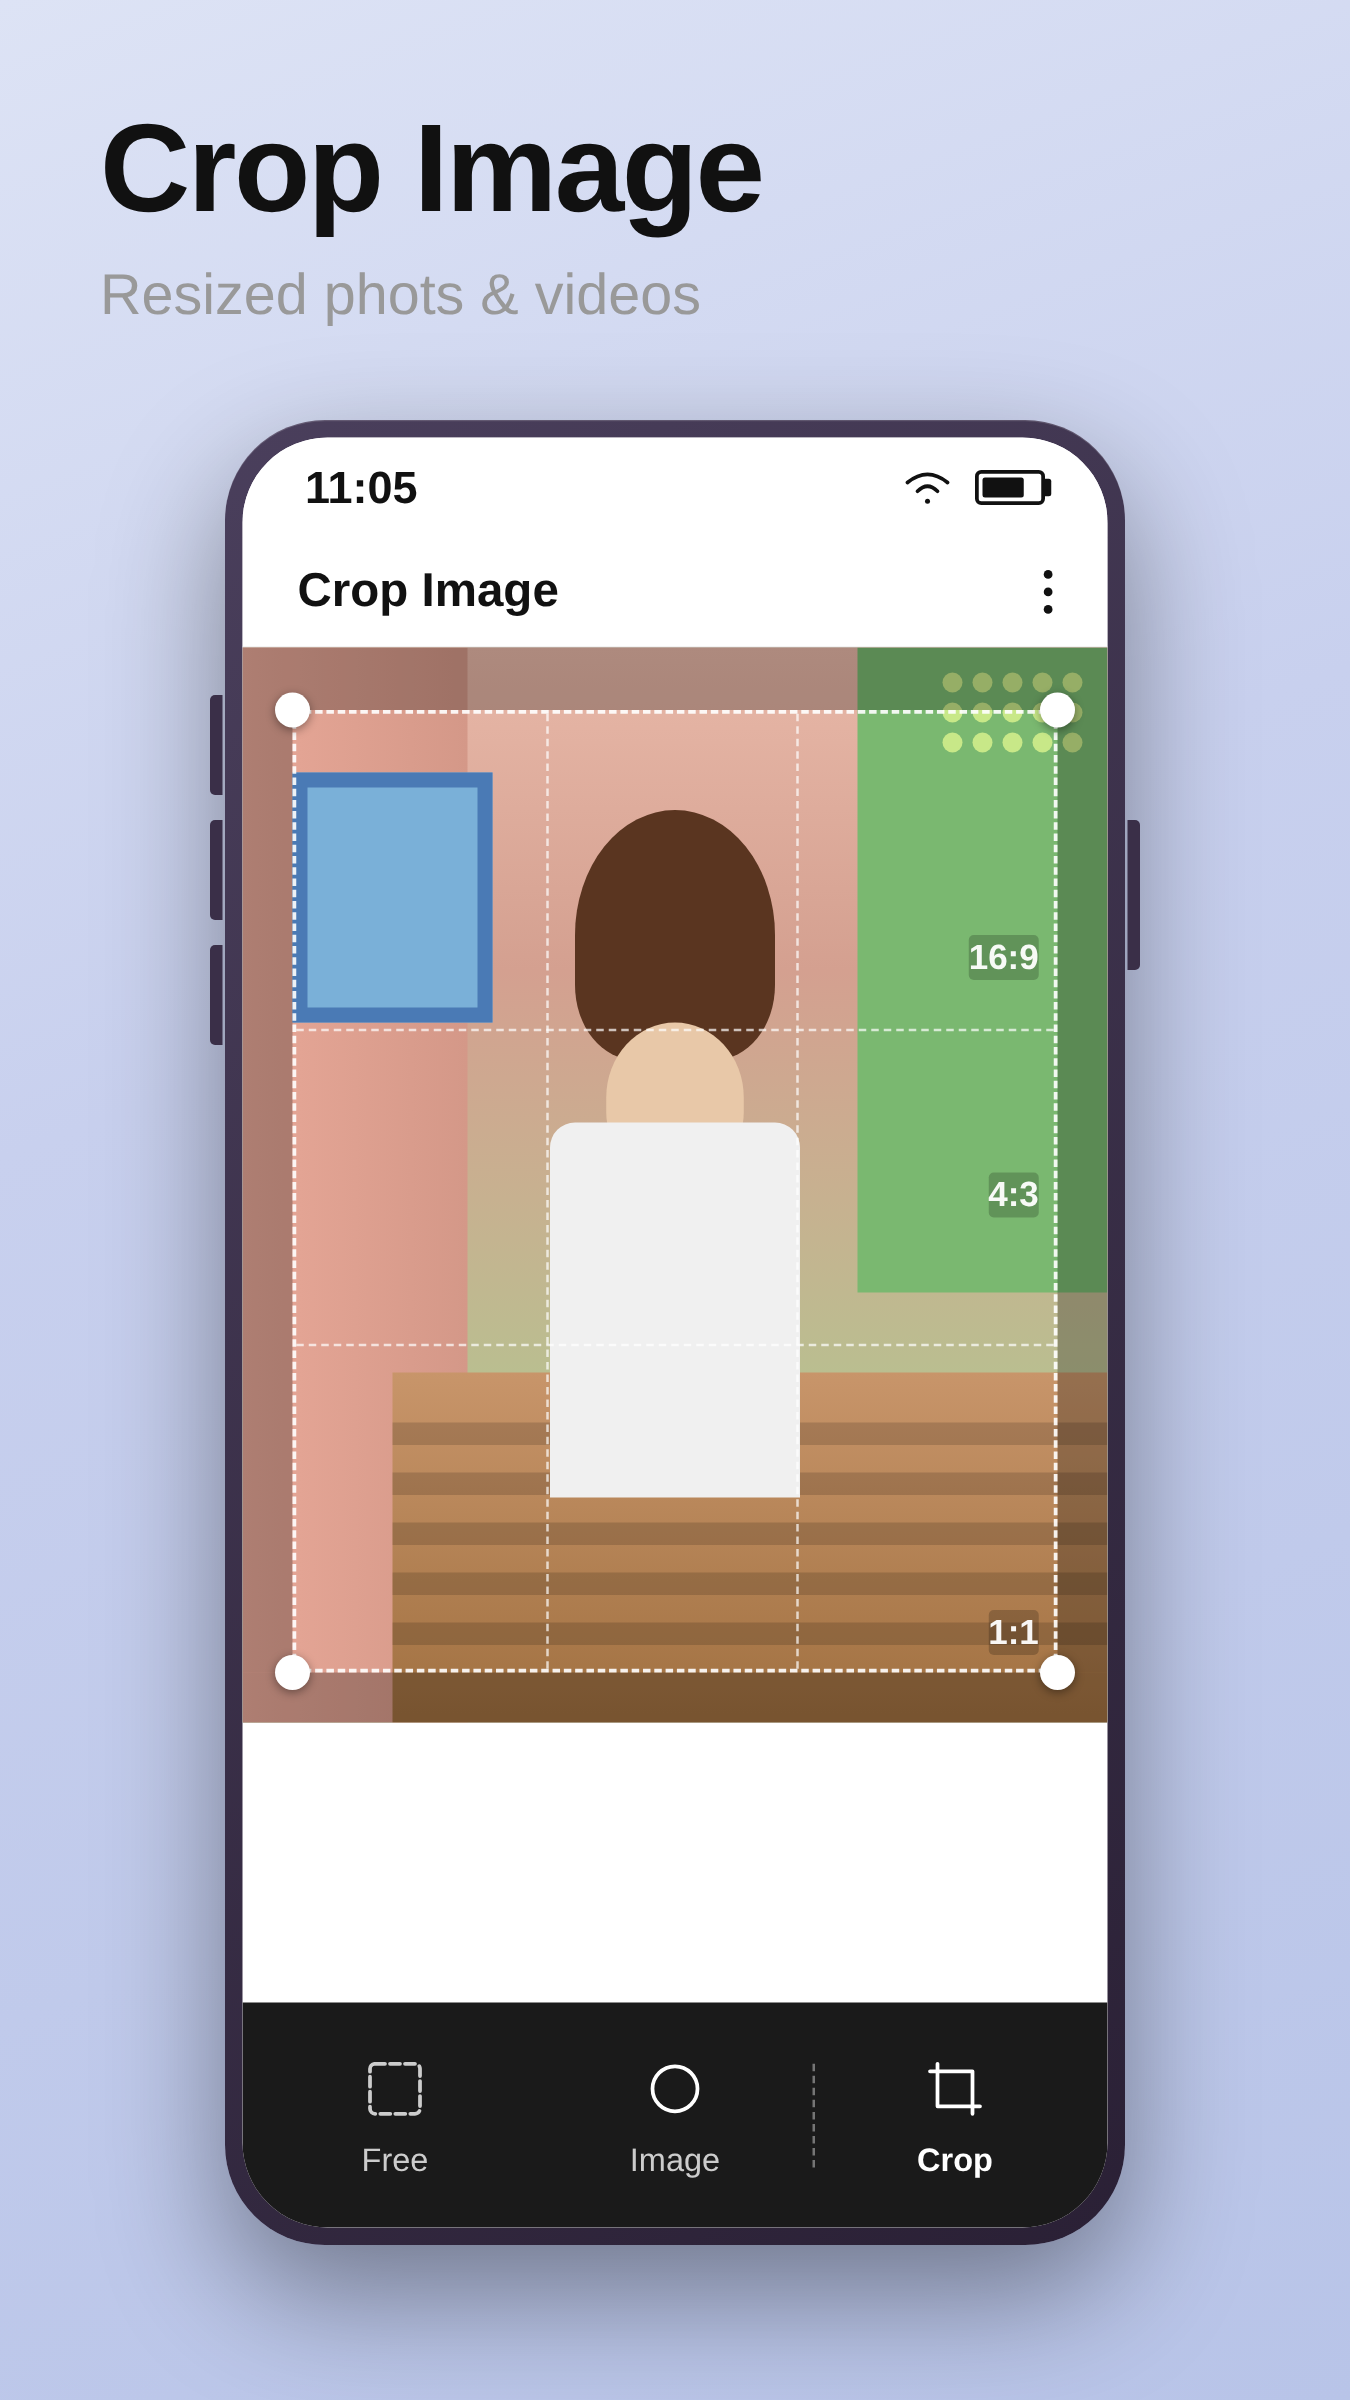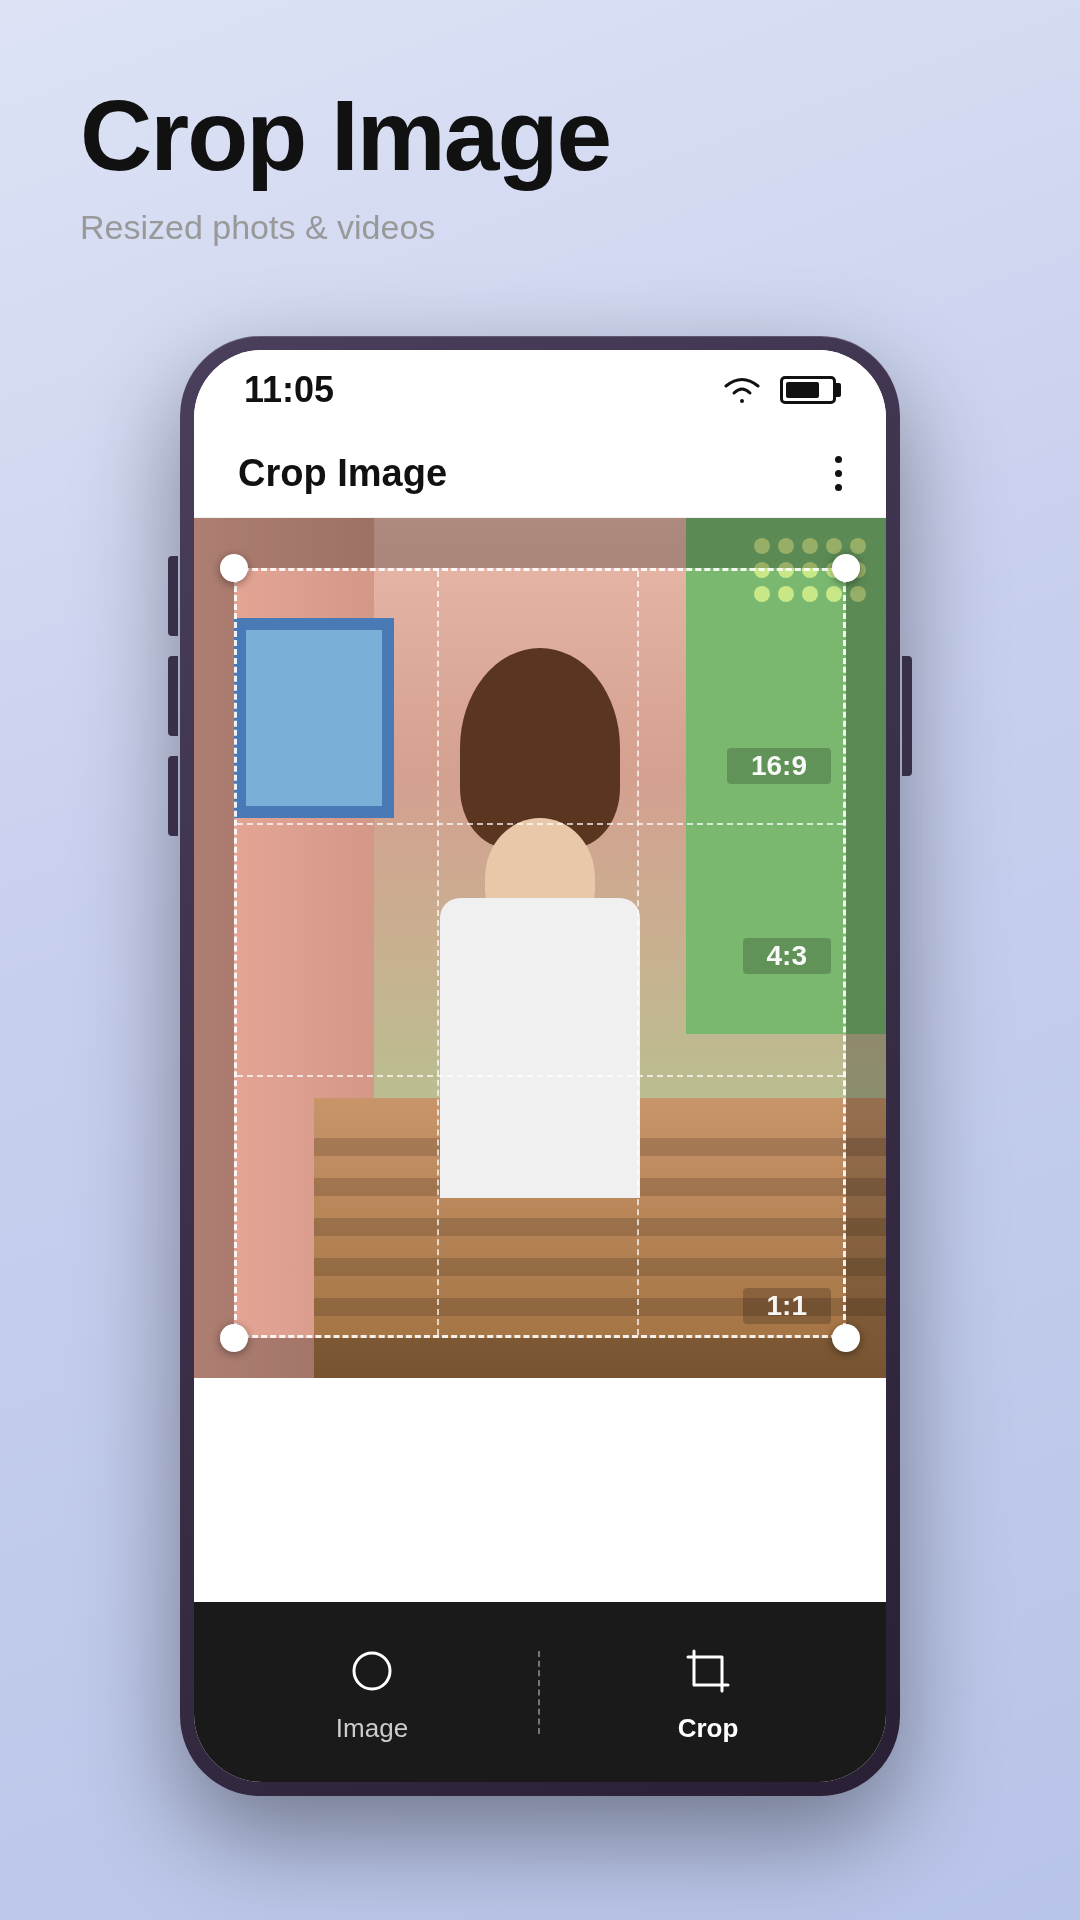--- a/index.html
+++ b/index.html
@@ -23,21 +23,21 @@
 
     .page-title {
       font-size: 100px;
       font-weight: 900;
       color: #111;
       line-height: 1.1;
       letter-spacing: -2px;
     }
 
     .page-subtitle {
-      font-size: 34px;
+      font-size: 46px;
       color: #999;
       margin-top: 18px;
       font-weight: 400;
     }
 
     
     .phone-wrapper {
       position: absolute;
       top: 336px;
       left: 50%;
@@ -349,21 +349,21 @@
     }
 
     
     .ratio-label {
       position: absolute;
       color: rgba(255,255,255,0.95);
       font-size: 28px;
       font-weight: 600;
       right: 55px;
       background: rgba(0,0,0,0.2);
-      padding: 2px 24px;
+      padding: 2px 0;
       border-radius: 4px;
     }
 
     .ratio-169 { top: 230px; }
     .ratio-43  { top: 420px; }
     .ratio-11  { top: 770px; }
 
     
     .corner-handle {
       position: absolute;
@@ -541,20 +541,28 @@
         <div class="ratio-label ratio-11">1:1</div>
 
         <div class="corner-handle handle-tl"></div>
         <div class="corner-handle handle-tr"></div>
         <div class="corner-handle handle-bl"></div>
         <div class="corner-handle handle-br"></div>
       </div>
 
       <div class="bottom-toolbar">
 
+        <div class="tool-item">
+          <div class="tool-icon">
+            <svg width="56" height="56" viewBox="0 0 56 56">
+              <rect x="8" y="8" width="40" height="40" rx="4" stroke="#ccc" stroke-width="3" stroke-dasharray="8 4"></rect>
+            </svg>
+          </div>
+          <span class="tool-label">Free</span>
+        </div>
 
 
 
         <div class="tool-item">
           <div class="tool-separator"></div>
           <div class="tool-icon">
             <svg width="56" height="56" viewBox="0 0 56 56" stroke="#ccc">
               <circle cx="28" cy="28" r="18" stroke-width="3" fill="none"></circle>
             </svg>
           </div>

